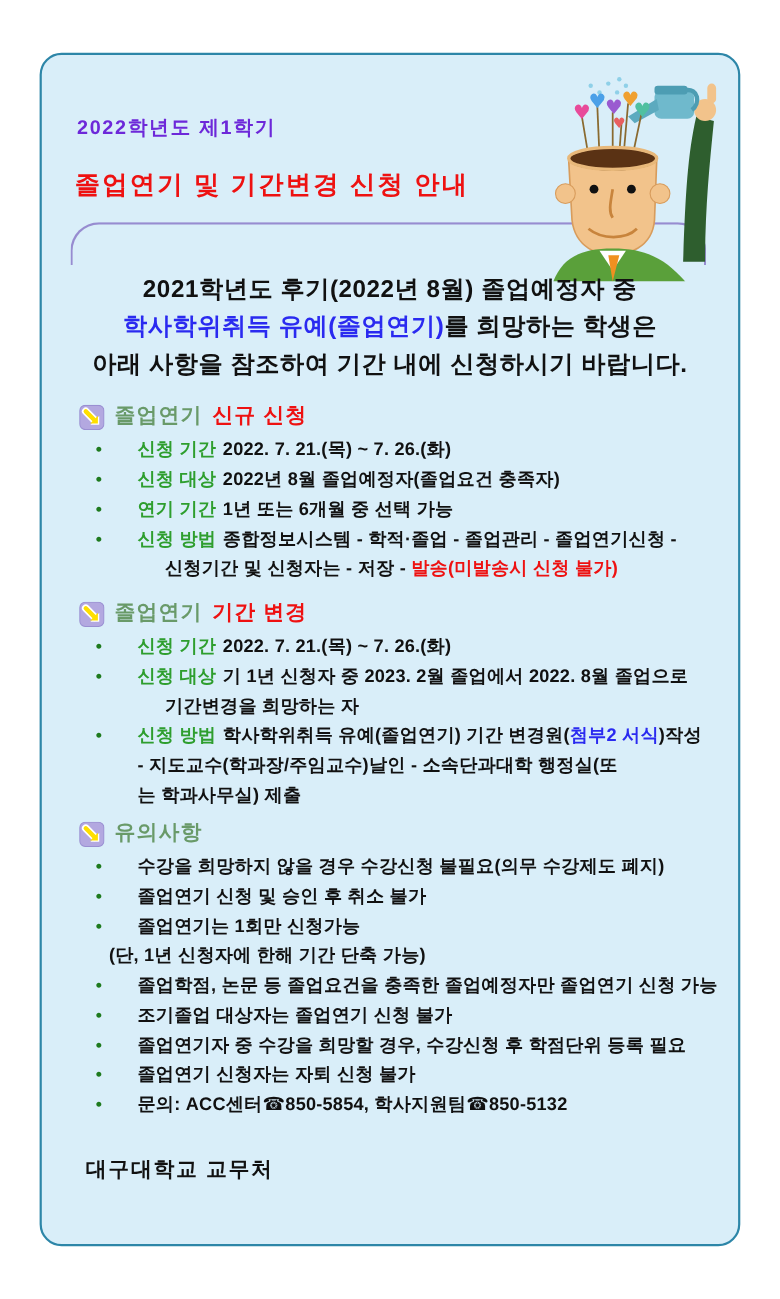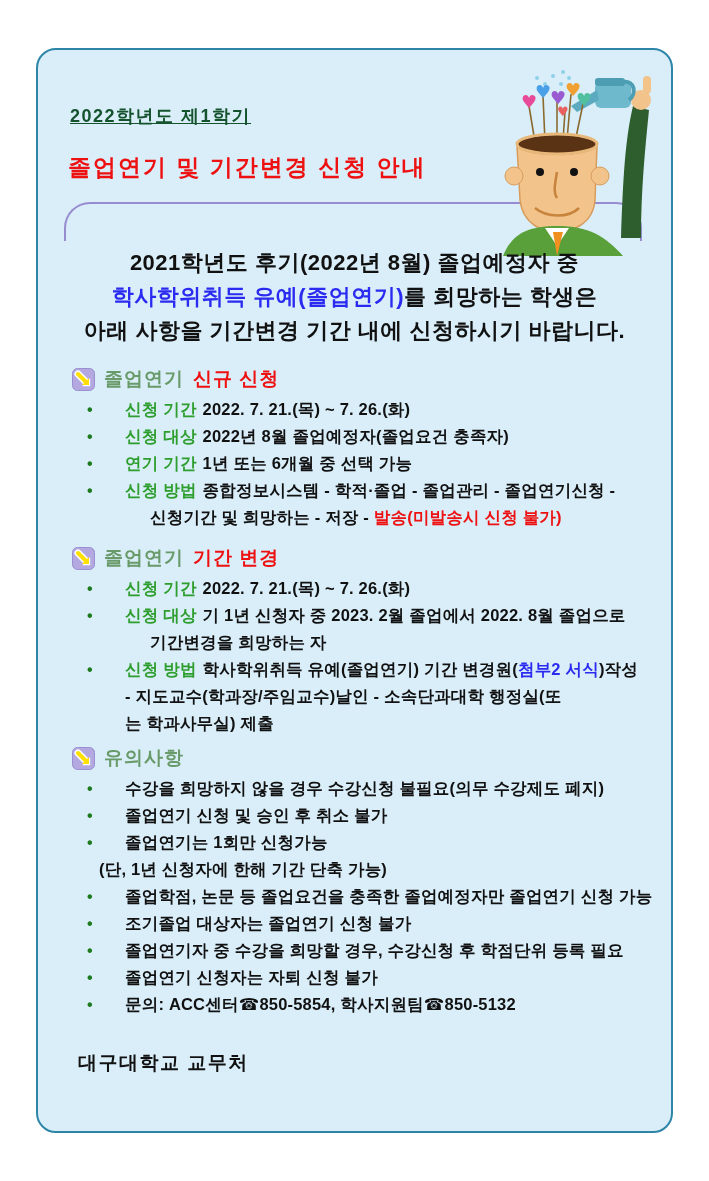--- a/index.html
+++ b/index.html
@@ -11,21 +11,21 @@
   }
   .card{
     position:absolute;left:36px;top:48px;width:637px;height:1085px;
     box-sizing:border-box;
     background:#d9eef9;
     border:2px solid #2d86a8;
     border-radius:20px;
   }
   .semester{
     margin:54px 0 0 32px;font-size:18px;letter-spacing:1.5px;
-    color:#14532d;line-height:24px;text-decoration:underline;
+    color:#6d28d9;line-height:24px;
   }
   .title{
     margin:24px 0 0 30px;font-size:23px;letter-spacing:2px;
     color:#ee1111;line-height:30px;
   }
   .bracket{
     position:absolute;left:26px;top:152px;width:574px;height:37px;
     border:2px solid #978cd0;border-bottom:none;
     border-radius:26px 26px 0 0;
     z-index:1;
@@ -130,41 +130,41 @@
     <path d="M72,168 L84,186 L96,168 Z" fill="#ffffff"></path>
     <path d="M80,172 L84,196 L90,172 Z" fill="#f09020"></path>
   </svg>
 
   <div class="semester">2022학년도 제1학기</div>
   <div class="title">졸업연기 및 기간변경 신청 안내</div>
 
   <div class="intro">
     <div>2021학년도 후기(2022년 8월) 졸업예정자 중</div>
     <div><span class="hl-blue">학사학위취득 유예(졸업연기)</span><span>를 희망하는 학생은</span></div>
-    <div>아래 사항을 기간변경 기간 내에 신청하시기 바랍니다.</div>
+    <div>아래 사항을 참조하여 기간 내에 신청하시기 바랍니다.</div>
   </div>
 
   <div class="section s1">
     <div class="hdr">
       <svg class="icon" viewBox="0 0 23 23">
         <rect x="0.5" y="0.5" width="22" height="22" rx="5" fill="#b3a8e0" stroke="#9a8fd2"></rect>
         <path d="M6,6 L14,14" stroke="#fff" stroke-width="7" stroke-linecap="round"></path>
         <path d="M6,6 L14,14" stroke="#ffdf00" stroke-width="4" stroke-linecap="round"></path>
         <path d="M9,17 L17,17 L17,9 Z" fill="#fff" transform="translate(1.2,1.2)"></path>
         <path d="M10,17 L17,17 L17,10 Z" fill="#ffdf00"></path>
       </svg>
       <span class="g">졸업연기</span>
       <span class="r">신규 신청</span>
     </div>
     <ul class="items">
       <li class="bullet"><span class="lbl">신청 기간</span><span>2022. 7. 21.(목) ~ 7. 26.(화)</span></li>
       <li class="bullet"><span class="lbl">신청 대상</span><span>2022년 8월 졸업예정자(졸업요건 충족자)</span></li>
       <li class="bullet"><span class="lbl">연기 기간</span><span>1년 또는 6개월 중 선택 가능</span></li>
       <li class="bullet"><span class="lbl">신청 방법</span><span>종합정보시스템 - 학적·졸업 - 졸업관리 - 졸업연기신청 -</span></li>
-      <li class="c112"><span>신청기간 및 희망하는 - 저장 - </span><span class="red">발송(미발송시 신청 불가)</span></li>
+      <li class="c112"><span>신청기간 및 신청자는 - 저장 - </span><span class="red">발송(미발송시 신청 불가)</span></li>
     </ul>
   </div>
 
   <div class="section s2">
     <div class="hdr">
       <svg class="icon" viewBox="0 0 23 23">
         <rect x="0.5" y="0.5" width="22" height="22" rx="5" fill="#b3a8e0" stroke="#9a8fd2"></rect>
         <path d="M6,6 L14,14" stroke="#fff" stroke-width="7" stroke-linecap="round"></path>
         <path d="M6,6 L14,14" stroke="#ffdf00" stroke-width="4" stroke-linecap="round"></path>
         <path d="M9,17 L17,17 L17,9 Z" fill="#fff" transform="translate(1.2,1.2)"></path>

